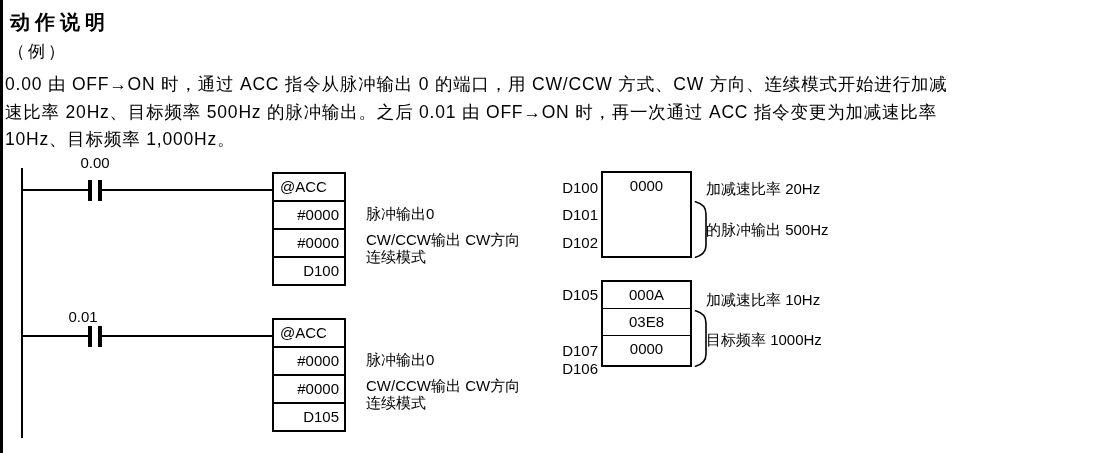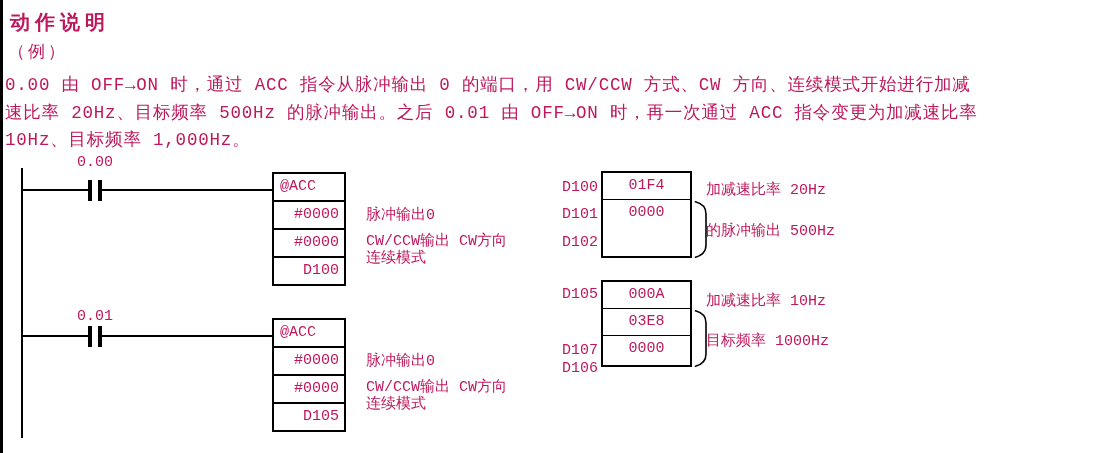--- a/index.html
+++ b/index.html
@@ -2,22 +2,22 @@
 <html><head>
 <meta charset="utf-8">
 <style>
   html, body { margin: 0; padding: 0; background: #ffffff; }
   #page {
     position: relative;
     width: 1115px;
     height: 453px;
     background: #ffffff;
     overflow: hidden;
-    font-family: Liberation Mono, monospace;
-    color: #be185d;
+    font-family: Liberation Sans, sans-serif;
+    color: #000000;
   }
   .abs { position: absolute; white-space: nowrap; }
 
   
   .title { font-size: 20px; font-weight: 600; letter-spacing: 5px; }
   .example { font-size: 17px; letter-spacing: 3px; }
   .desc { font-size: 17.5px; letter-spacing: 0.8px; }
   .small { font-size: 15px; }
   .ann { font-size: 15px; }
 
@@ -81,39 +81,38 @@
     <div class="acc-row acc-op">#0000</div>
     <div class="acc-row acc-op">D100</div>
   </div>
 
   <div class="abs ann" style="left:366px; top:205px;">脉冲输出0</div>
   <div class="abs ann" style="left:366px; top:231px;">CW/CCW输出 CW方向</div>
   <div class="abs ann" style="left:366px; top:248px;">连续模式</div>
 
   <div class="abs hline" style="left:21px; top:335px; width:251px;"></div>
   <div class="abs contact" style="left:88px; top:326px;"></div>
-  <div class="abs contact-label" style="left:66px; top:308px;">0.01</div>
+  <div class="abs contact-label" style="left:54px; top:308px;">0.01</div>
 
   <div class="abs acc-box" style="left:272px; top:318px;">
     <div class="acc-row acc-head">@ACC</div>
     <div class="acc-row acc-op">#0000</div>
     <div class="acc-row acc-op">#0000</div>
     <div class="acc-row acc-op">D105</div>
   </div>
 
   <div class="abs ann" style="left:366px; top:351px;">脉冲输出0</div>
   <div class="abs ann" style="left:366px; top:377px;">CW/CCW输出 CW方向</div>
   <div class="abs ann" style="left:366px; top:394px;">连续模式</div>
 
   <div class="abs addr" style="left:538px; top:179px;">D100</div>
   <div class="abs addr" style="left:538px; top:206px;">D101</div>
   <div class="abs addr" style="left:538px; top:234px;">D102</div>
 
   <div class="abs mem-table" style="left:601px; top:171px;">
-    <div class="mem-row">01F4</div>
     <div class="mem-row">0000</div>
   </div>
 
   <svg class="brace" style="left:694px; top:201px;" width="14" height="57" viewBox="0 0 14 57">
     <path d="M1.5,0.8 Q12,3.5 12,13 L12,44 Q12,53.5 1.5,56.2" fill="none" stroke="#000" stroke-width="1.6" stroke-linecap="round"></path>
   </svg>
 
   <div class="abs small" style="left:706px; top:180px;">加减速比率 20Hz</div>
   <div class="abs small" style="left:706px; top:221px;">的脉冲输出 500Hz</div>
 

